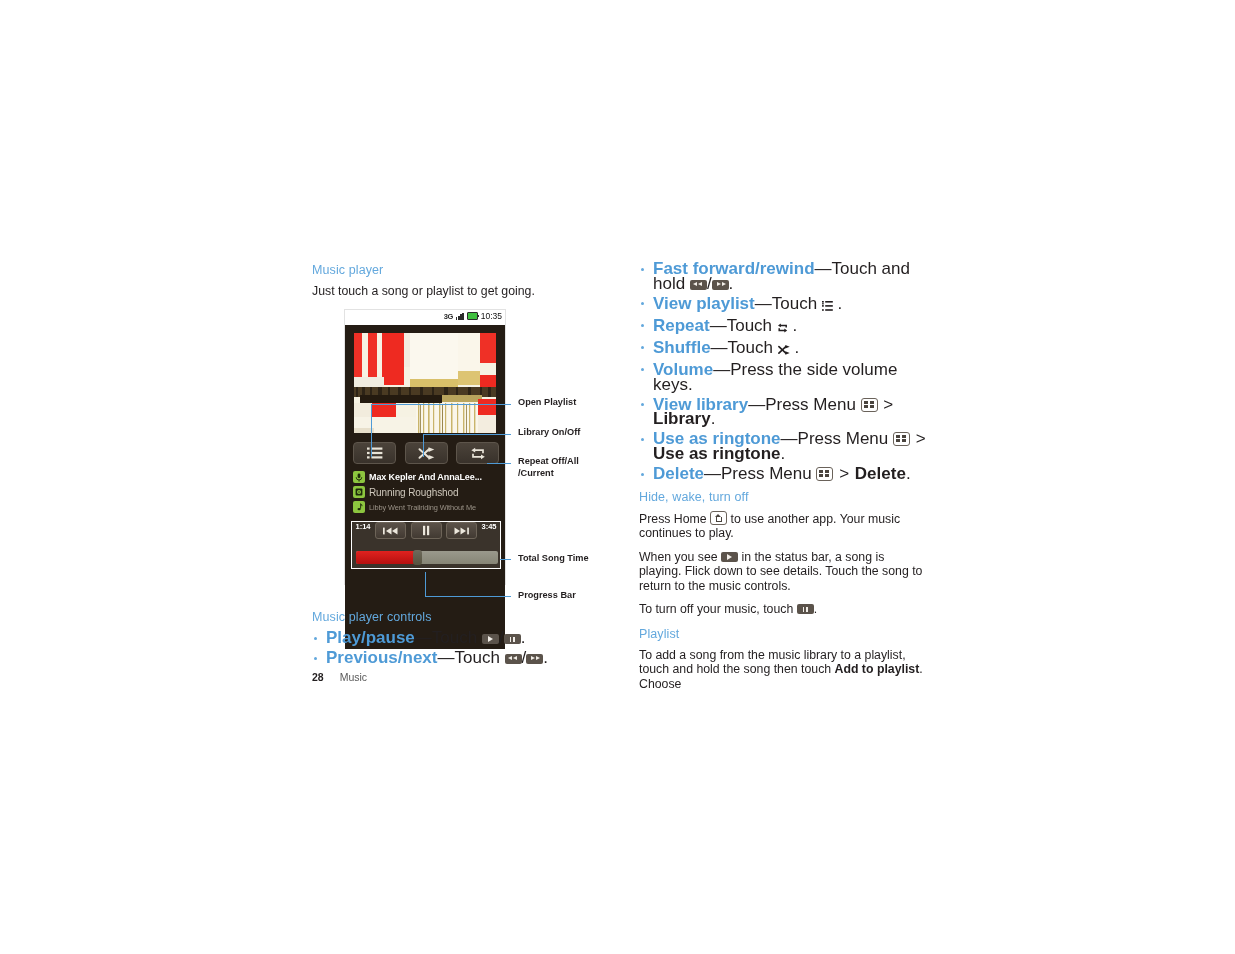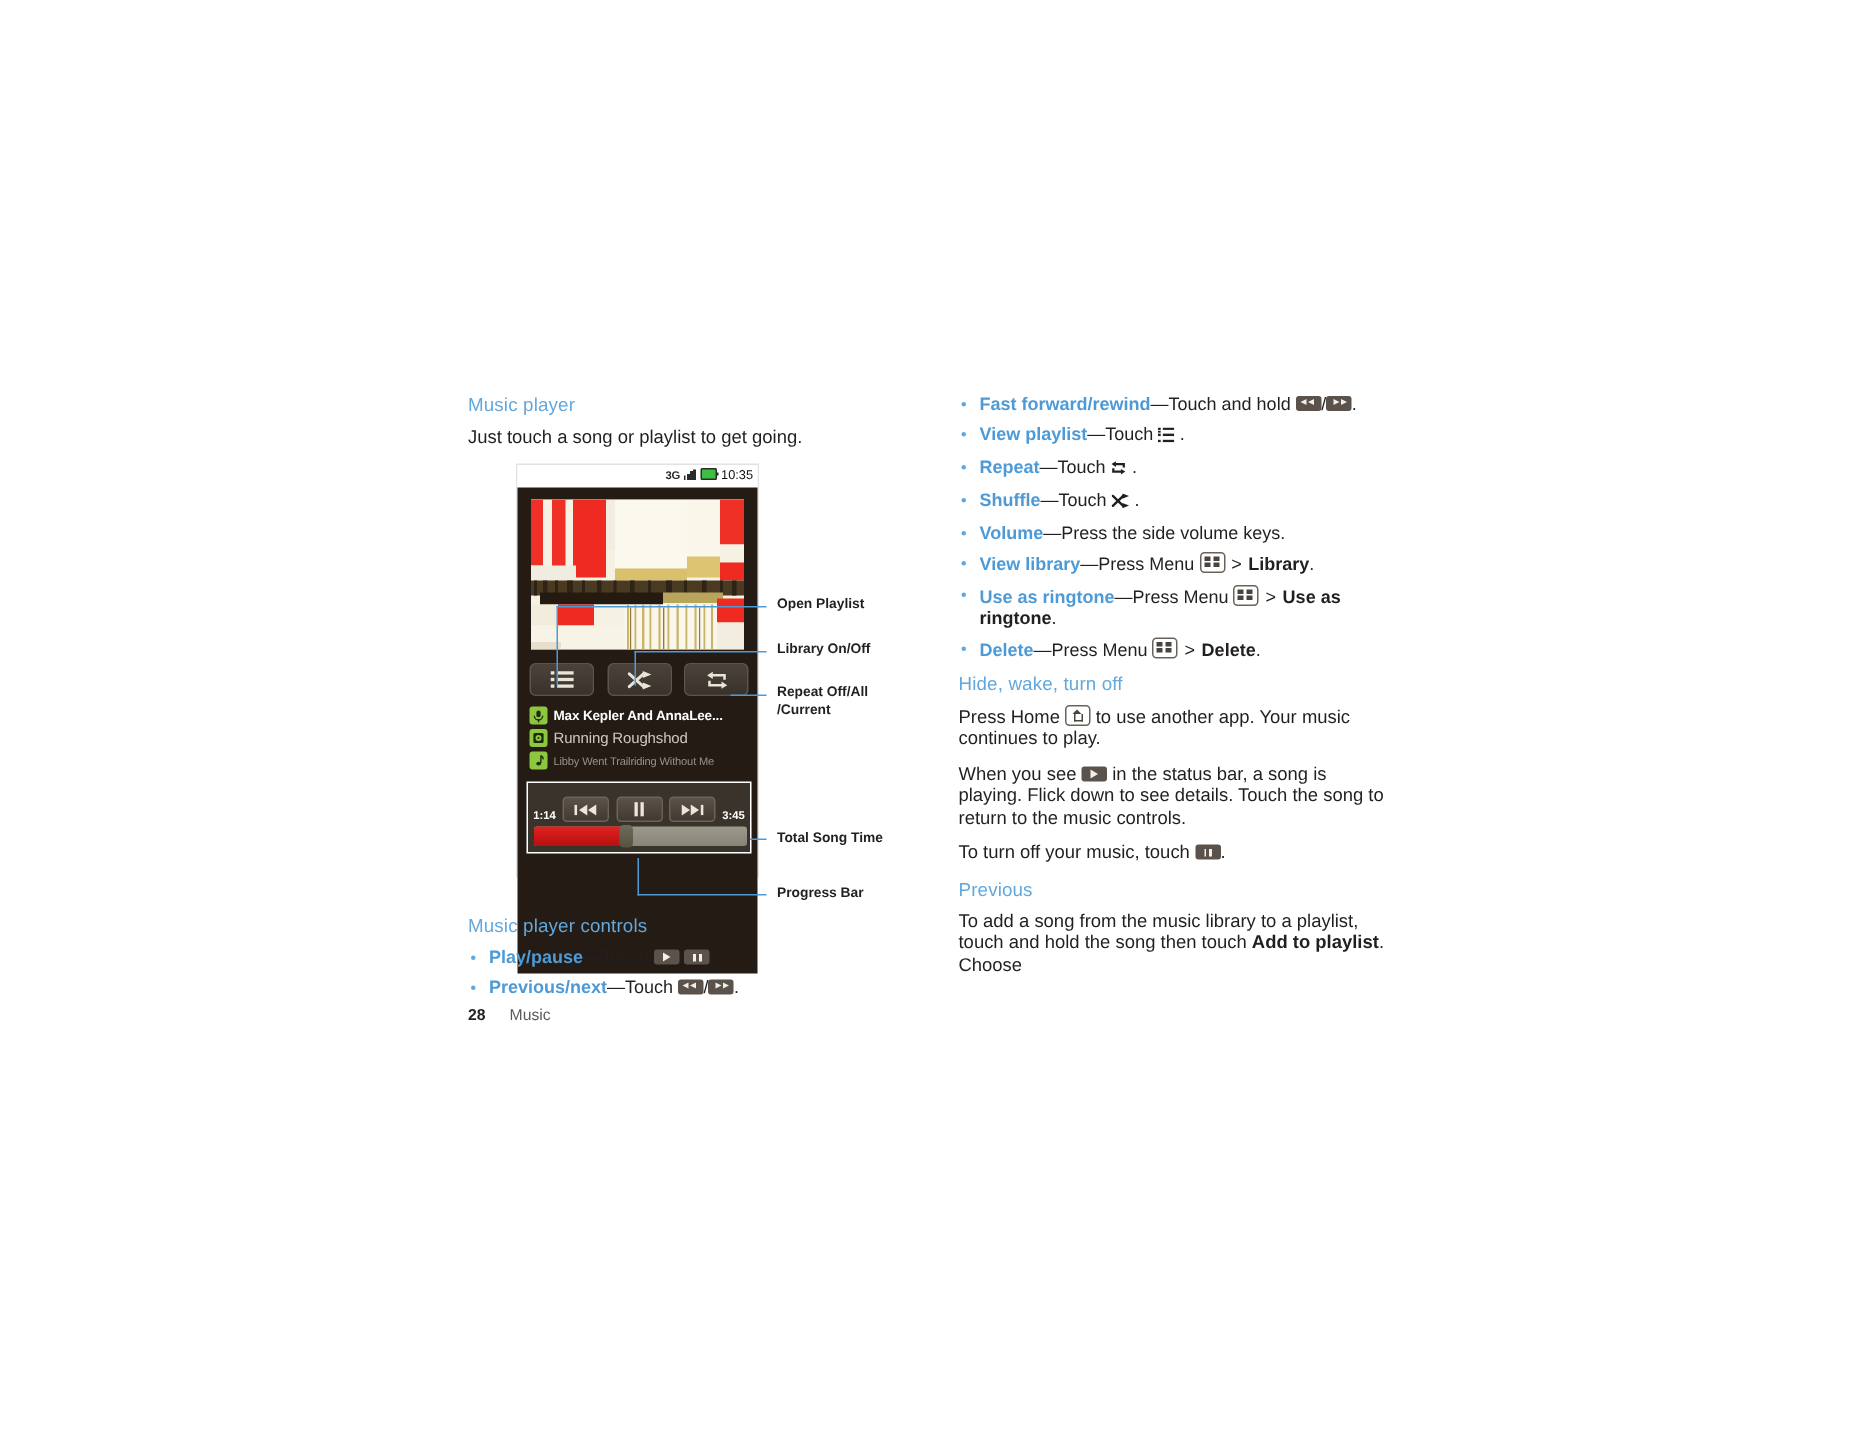--- a/index.html
+++ b/index.html
@@ -20,21 +20,21 @@
     color:#63a8dd;font-size:12.5px;line-height:16px;
     font-family:"Liberation Sans", sans-serif;font-weight:400;
     margin:0 0 6px 0;letter-spacing:0.1px;
   }
   .body-text{
     color:#231f20;font-size:12.3px;line-height:14.5px;margin:0 0 9px 0;
   }
   ul.bullets{list-style:none;margin:0;padding:0;}
   ul.bullets li{
     position:relative;padding-left:14px;margin:0 0 5.5px 0;
-    color:#231f20;font-size:12px;line-height:14.6px;
+    color:#231f20;font-size:17px;line-height:14.6px;
   }
   ul.bullets li .dot{
     position:absolute;left:2px;top:5.5px;width:3px;height:3px;
     background:#63a8dd;border-radius:50%;
   }
   .term{color:#4e9ad6;font-weight:bold;}
   .bold{font-weight:bold;color:#231f20;}
   .gt{padding:0 1px;}
 
   
@@ -155,21 +155,21 @@
   .badge.g{background:#8dc63f;}
   .t-title{font-size:9px;font-weight:bold;color:#ffffff;white-space:nowrap;letter-spacing:-0.1px;}
   .t-sub{font-size:10px;color:#cfc8bc;white-space:nowrap;letter-spacing:-0.1px;}
   .t-sub2{font-size:7.4px;color:#9a9287;white-space:nowrap;letter-spacing:-0.1px;}
 
   .player-bar{
     position:absolute;left:6px;top:196px;width:150px;height:48px;
     border:1px solid #ffffff;box-sizing:border-box;
     background:#3a332b;
   }
-  .pb-top{position:absolute;left:0;top:0;width:100%;height:26px;display:flex;align-items:flex-end;}
+  .pb-top{position:absolute;left:0;top:0;width:100%;height:26px;display:flex;align-items:flex-start;}
   .pb-time{font-size:7.5px;color:#fff;font-weight:bold;width:22px;text-align:center;}
   .pb-time.right{text-align:center;}
   .pb-buttons{flex:1;display:flex;justify-content:space-between;padding:0 1px;}
   .pb-btn{
     width:31px;height:17px;border-radius:3px;
     background:linear-gradient(180deg,#5b5249 0%,#423a32 100%);
     border:1px solid #6d6458;
     display:flex;align-items:center;justify-content:center;box-sizing:border-box;
   }
   .progress{
@@ -504,18 +504,18 @@
     </ul>
 
     <div style="margin-top:7px;">
       <div class="sec-head">Hide, wake, turn off</div>
       <p class="body-text"><span>Press Home </span><span class="ico ico-home"></span><span> to use another app. Your music continues to play.</span></p>
       <p class="body-text"><span>When you see </span><span class="ico ico-play"></span><span> in the status bar, a song is playing. Flick down to see details. Touch the song to return to the music controls.</span></p>
       <p class="body-text"><span>To turn off your music, touch </span><span class="ico ico-pause"></span><span>.</span></p>
     </div>
 
     <div style="margin-top:8px;">
-      <div class="sec-head">Previous</div>
+      <div class="sec-head">Playlist</div>
       <p class="body-text"><span>To add a song from the music library to a playlist, touch and hold the song then touch </span><span class="bold">Add to playlist</span><span>. Choose</span></p>
     </div>
   </div>
 
 </div>
 
 </body></html>

